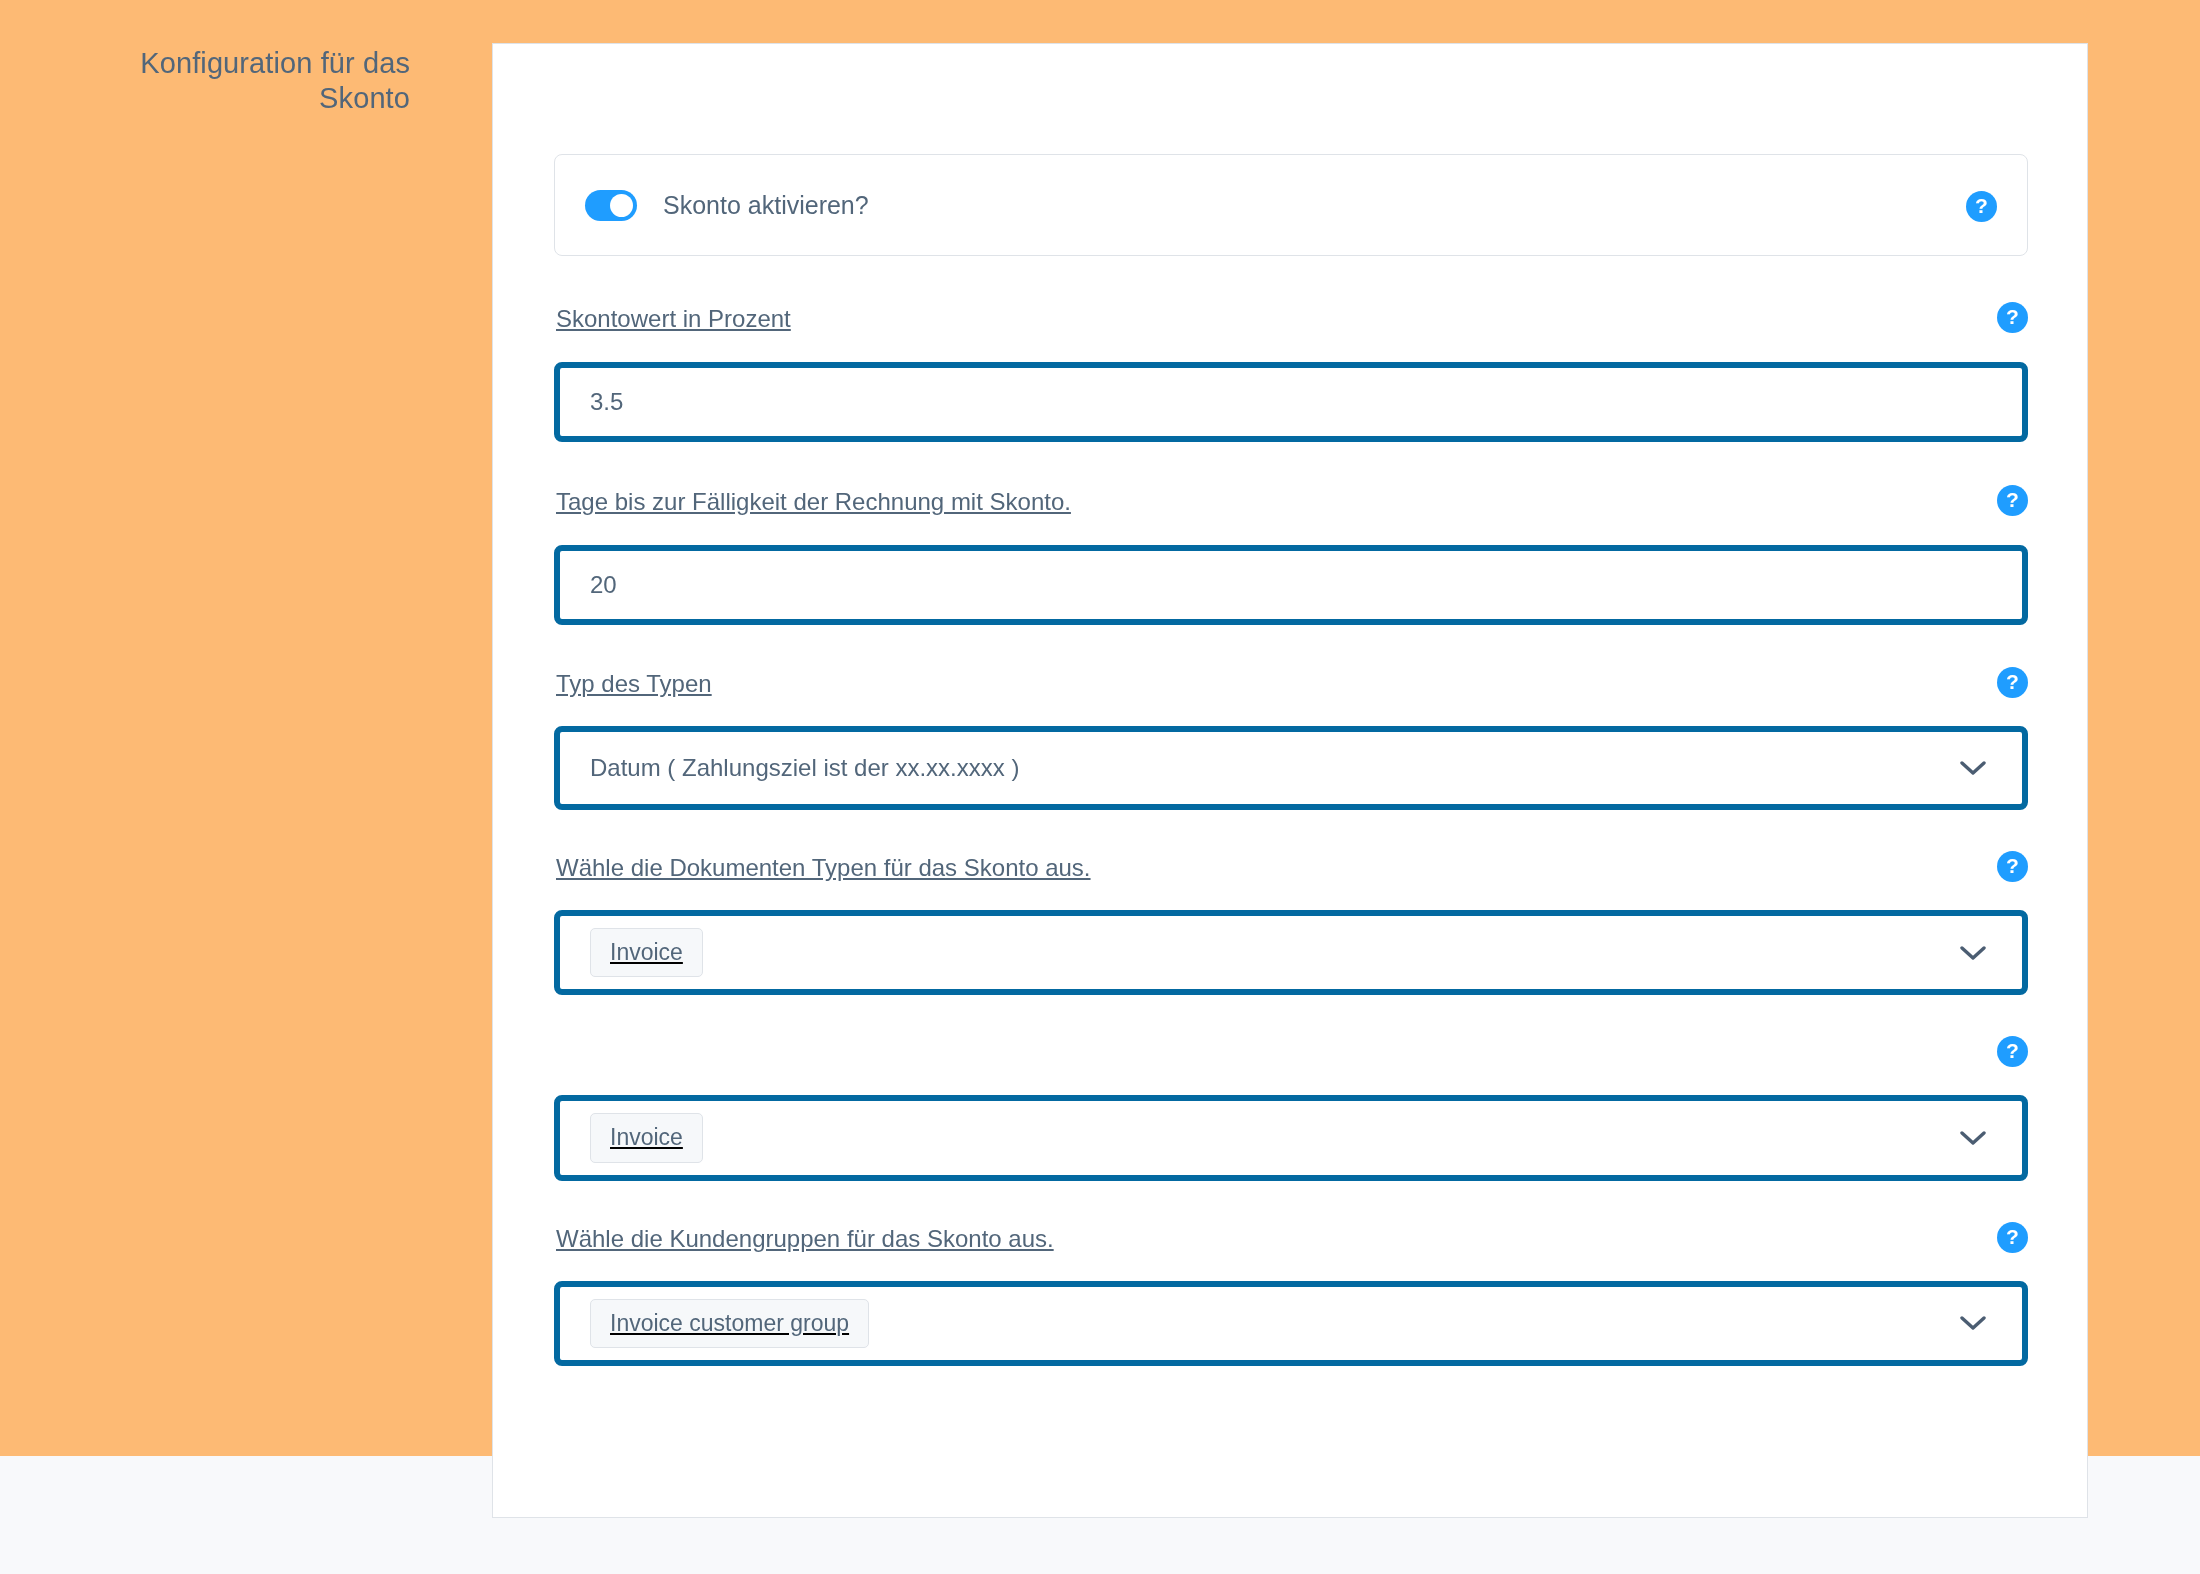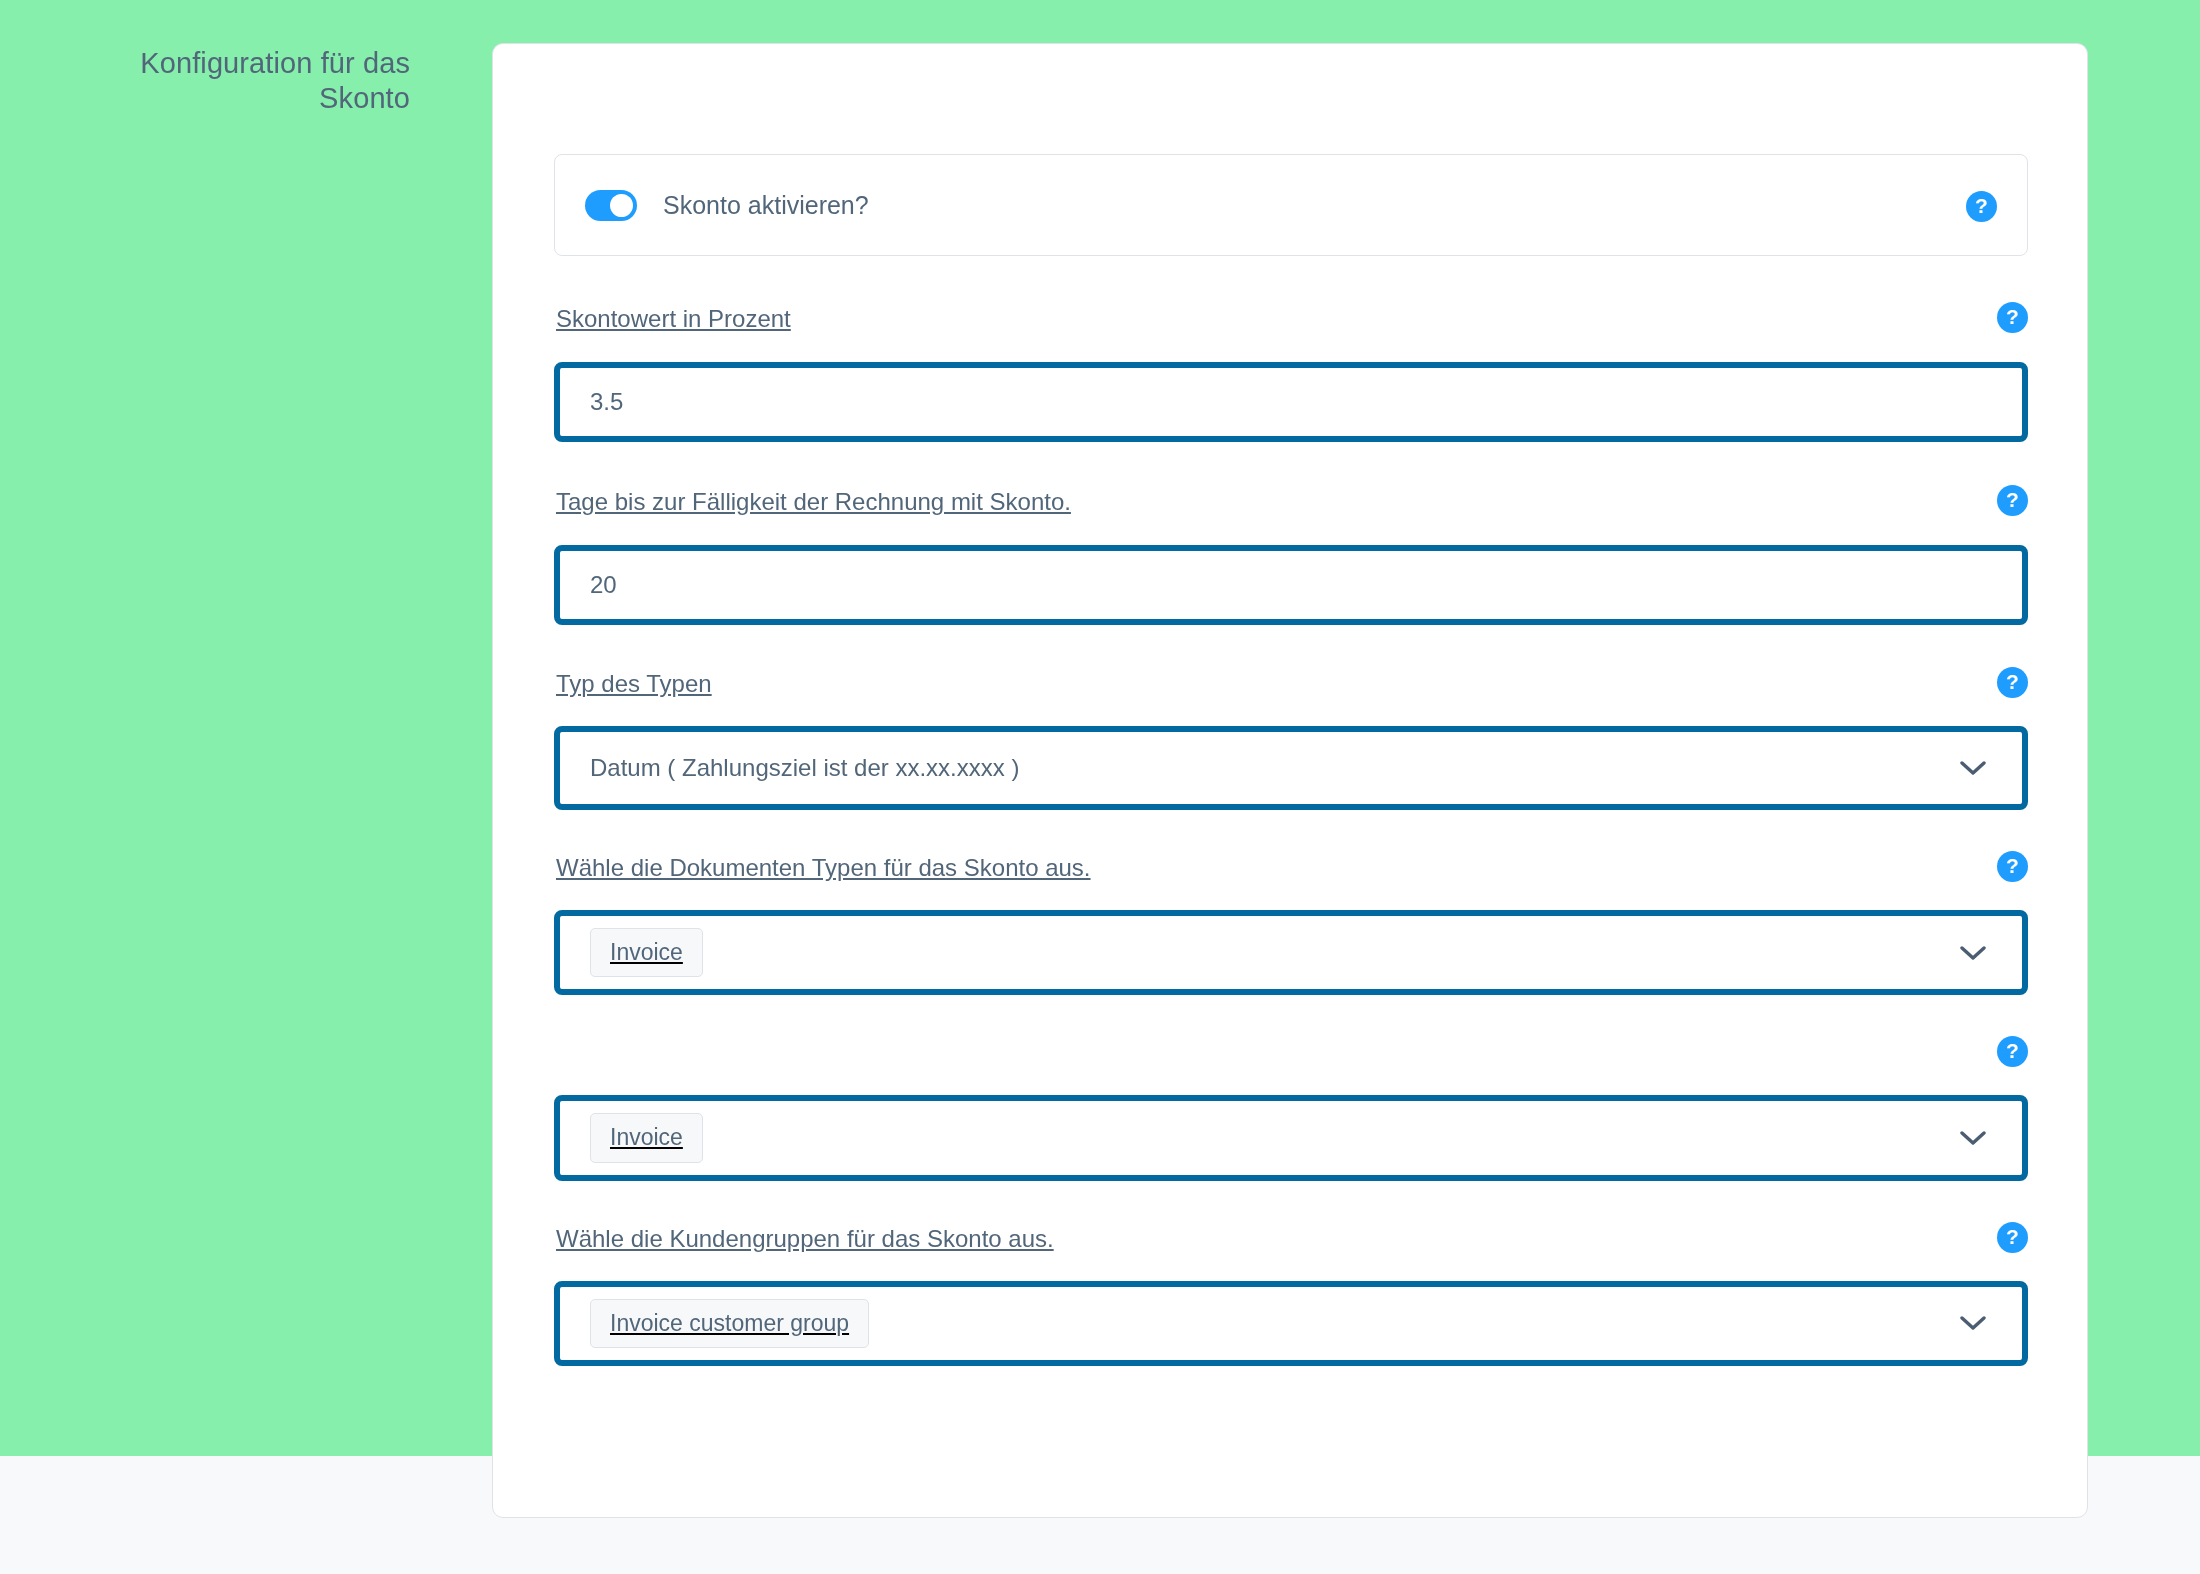--- a/index.html
+++ b/index.html
@@ -10,21 +10,21 @@
     height: 1574px;
     background: #f8f9fb;
     font-family: "Liberation Sans", sans-serif;
     -webkit-font-smoothing: antialiased;
   }
 
   .page {
     position: relative;
     width: 2200px;
     height: 1456px;
-    background: #86efac;
+    background: #fdba74;
   }
 
   
   .sidebar {
     position: absolute;
     left: 0px;
     top: 0px;
     width: 430px;
     padding: 46px 20px 0 80px;
   }
@@ -39,21 +39,21 @@
 
   
   .card {
     position: absolute;
     left: 492px;
     top: 43px;
     width: 1596px;
     height: 1475px;
     background: #ffffff;
     border: 1px solid #dfe3e8;
-    border-radius: 11px;
+    border-radius: 0;
   }
 
   .card-inner {
     position: absolute;
     left: 61px;
     top: 110px;
     width: 1474px;
   }
 
   

